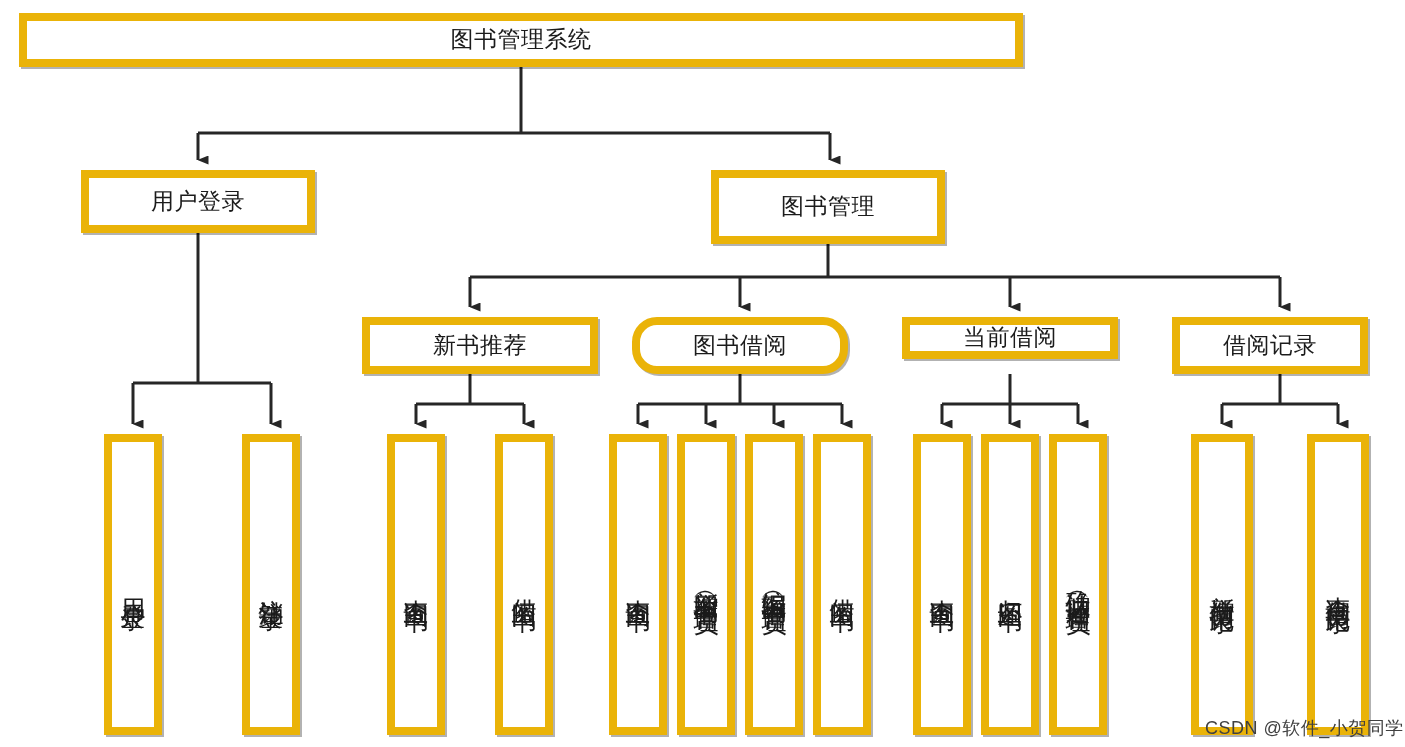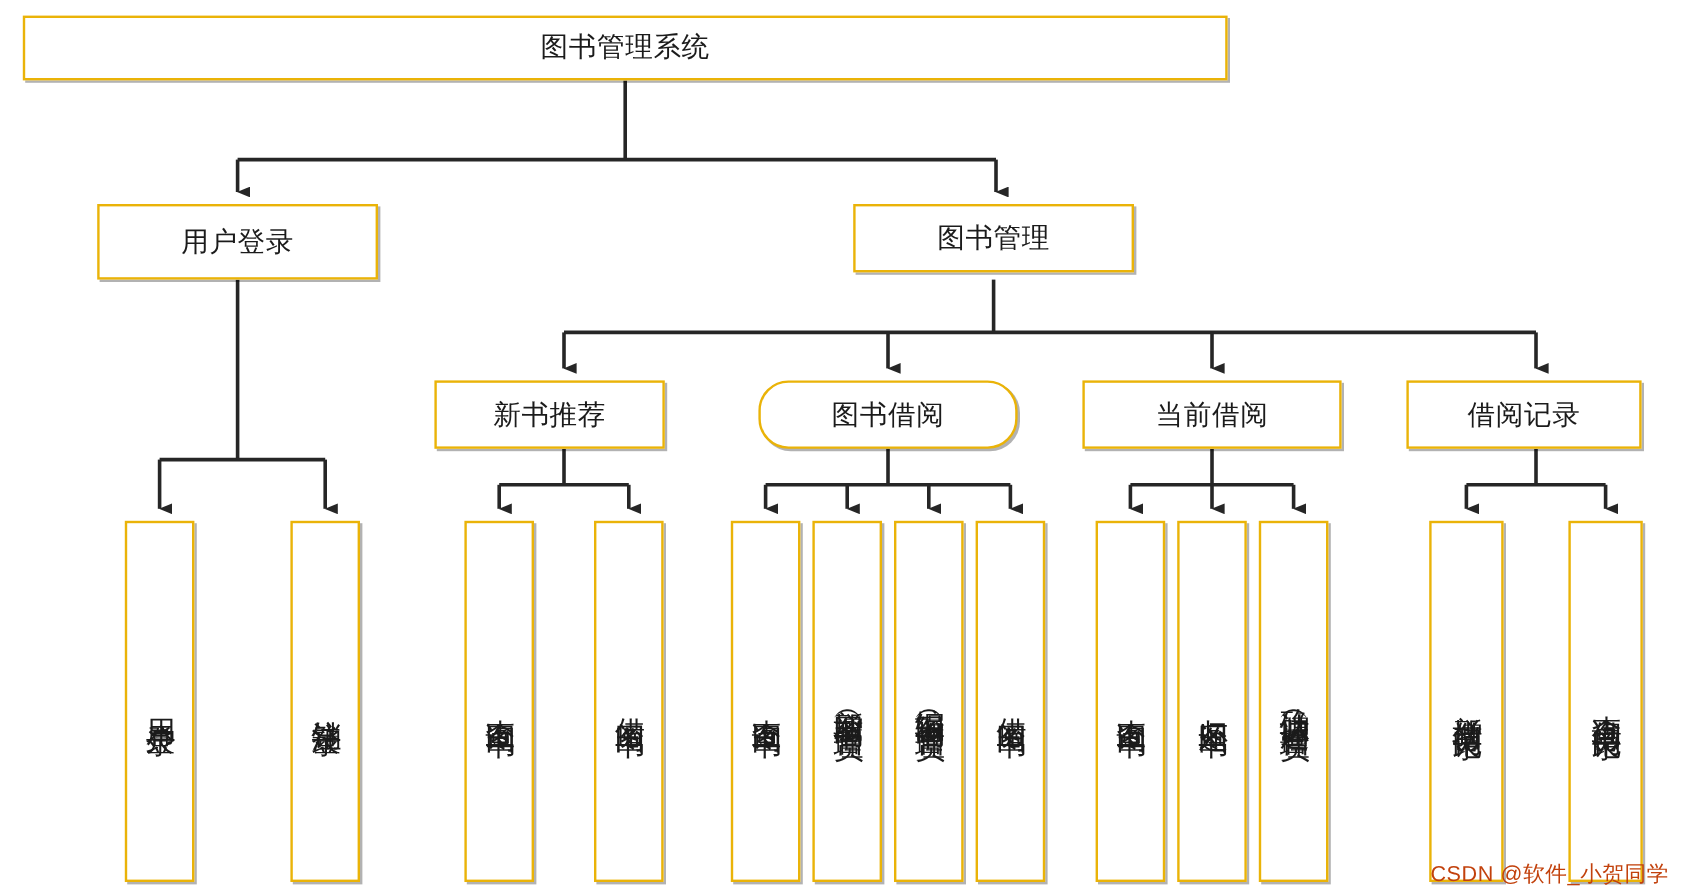--- a/index.html
+++ b/index.html
@@ -22,21 +22,21 @@
     left: 0;
     top: 0;
     width: 1405px;
     height: 747px;
     pointer-events: none;
   }
   .node {
     position: absolute;
     box-sizing: border-box;
     background: #ffffff;
-    border: 2px solid #eab308;
+    border: 8px solid #eab308;
     box-shadow: 2px 2px 0 rgba(0,0,0,0.30);
     display: flex;
     align-items: center;
     justify-content: center;
     color: #1b1b1b;
     line-height: 1.18;
     text-align: center;
   }
   .node .label {
     display: block;
@@ -57,24 +57,25 @@
   .node.vert .label {
     writing-mode: vertical-rl;
     text-orientation: upright;
     font-size: 25px;
     letter-spacing: 3px;
     line-height: 1;
   }
   .watermark {
     position: absolute;
     font-size: 18px;
-    color: #c2410c;
+    color: #404040;
     white-space: nowrap;
     letter-spacing: 0.5px;
     user-select: none;
+    margin-left: 13px;
   }
 </style>
 </head>
 <body>
 
 <div id="canvas">
 
   <svg id="wires" viewBox="0 0 1405 747" xmlns="http://www.w3.org/2000/svg">
     <defs>
       <marker id="arrowhead" markerWidth="9" markerHeight="11" refX="4.5" refY="10.5" orient="auto" markerUnits="userSpaceOnUse">
@@ -138,33 +139,33 @@
   </svg>
 
   <div class="node root horiz" style="left:19px; top:13px; width:1004px; height:54px;">
     <span class="label">图书管理系统</span>
   </div>
 
   <div class="node horiz" style="left:81px; top:170px; width:234px; height:63px;">
     <span class="label">用户登录</span>
   </div>
 
-  <div class="node horiz" style="left:711px; top:170px; width:234px; height:57px;">
+  <div class="node horiz" style="left:711px; top:170px; width:234px; height:74px;">
     <span class="label">图书管理</span>
   </div>
 
-  <div class="node horiz" style="left:362px; top:317px; width:192px; height:57px;">
+  <div class="node horiz" style="left:362px; top:317px; width:236px; height:57px;">
     <span class="label">新书推荐</span>
   </div>
 
   <div class="node horiz" style="left:632px; top:317px; width:216px; height:57px;border-radius:25px;">
     <span class="label">图书借阅</span>
   </div>
 
-  <div class="node horiz" style="left:902px; top:317px; width:216px; height:57px;">
+  <div class="node horiz" style="left:902px; top:317px; width:216px; height:42px;">
     <span class="label">当前借阅</span>
   </div>
 
   <div class="node horiz" style="left:1172px; top:317px; width:196px; height:57px;">
     <span class="label">借阅记录</span>
   </div>
 
   <div class="node vert" style="left:104px; top:434px; width:58px; height:301px;">
     <span class="label">用户登录</span>
   </div>

